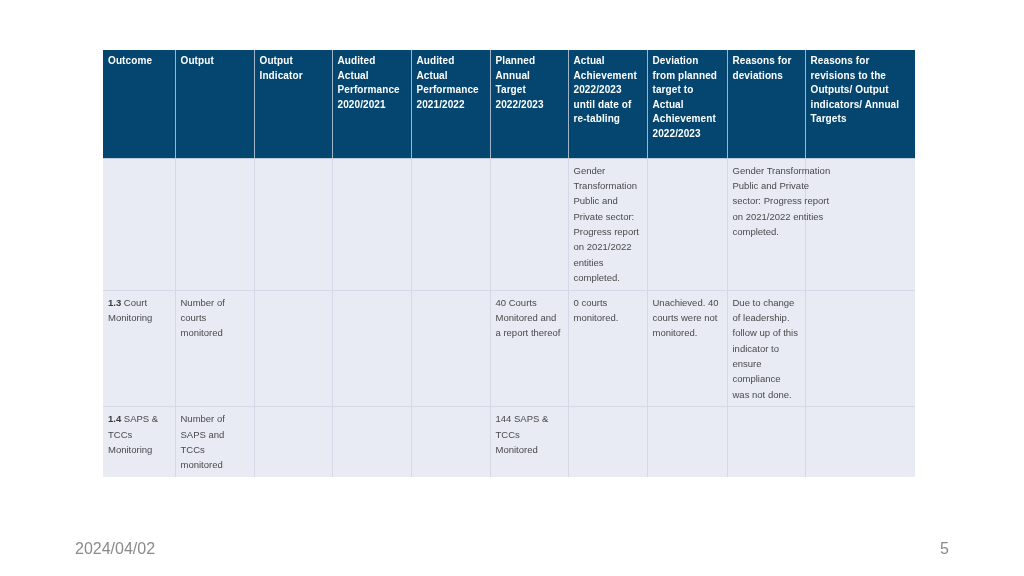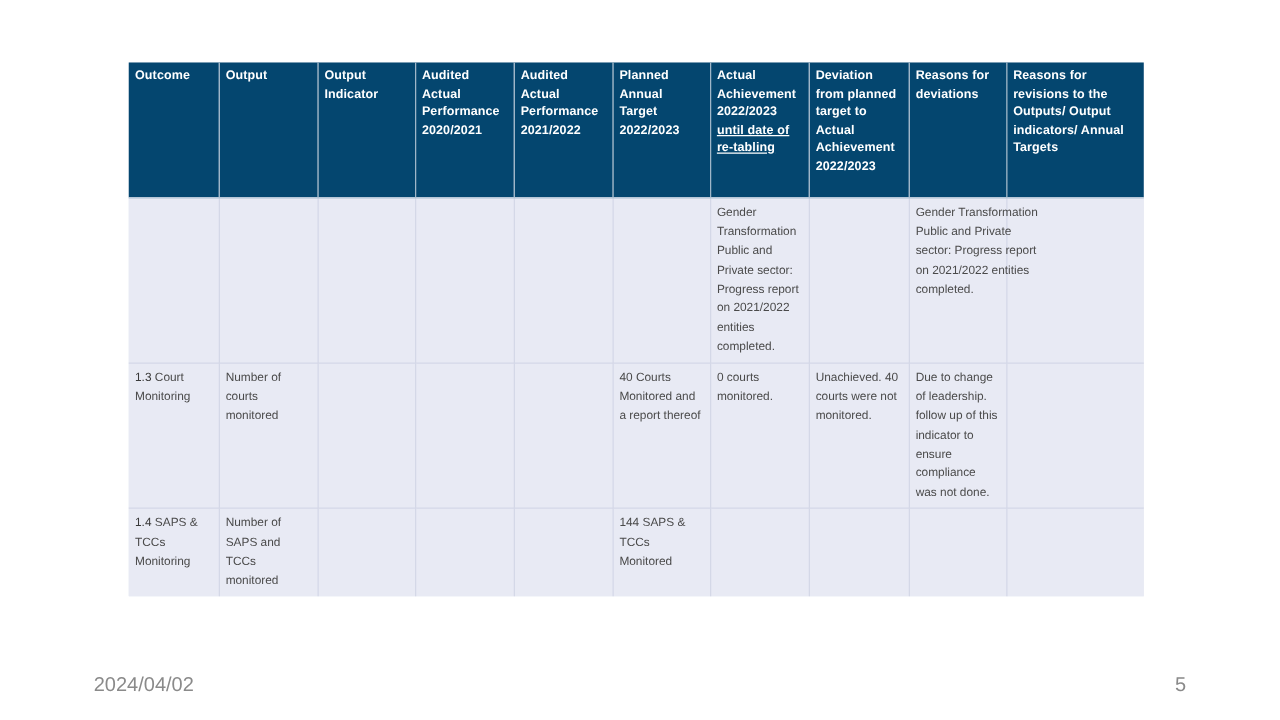--- a/index.html
+++ b/index.html
@@ -68,21 +68,20 @@
     border-right: 1.5px solid #9fb6c8;
     border-bottom: 1.5px solid #bfcede;
     letter-spacing: 0.1px;
     word-wrap: break-word;
   }
   table.perf thead th:last-child {
     border-right: none;
   }
 
   .hdr-underline {
-    text-decoration: underline;
   }
 
   
   table.perf tbody td {
     background: #e8eaf4;
     color: #4a4a4a;
     font-size: 9.5px;
     line-height: 1.62;
     border-right: 1px solid #d4d8e7;
     border-bottom: 1px solid #d4d8e7;
@@ -98,21 +97,21 @@
   table.perf tbody tr.r0 td { height: 130px; margin-left: 24px; }
   table.perf tbody tr.r1 td { height: 114px; }
   table.perf tbody tr.r2 td { height: 50px; margin-top: 11px; }
 
   .cell-text {
     display: block;
     white-space: pre-line;
   }
 
   .num {
-    font-weight: normal;
+    font-weight: bold;
     color: #3a3a3a;
   }
 
   
   td.wide-overflow .cell-text {
     width: 104px;
   }
 
   
   #footer {

